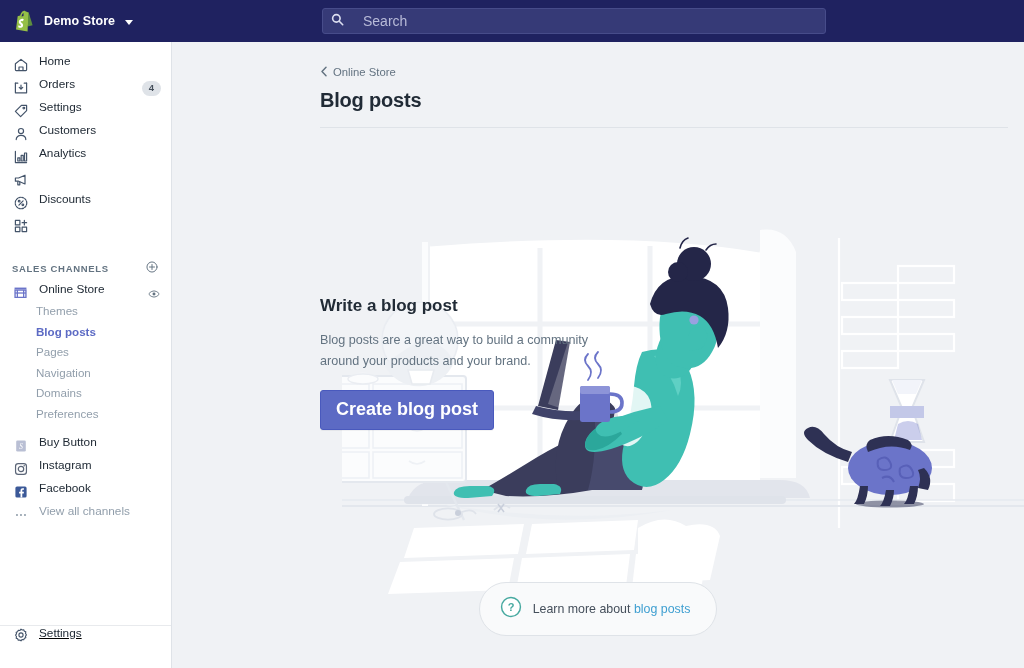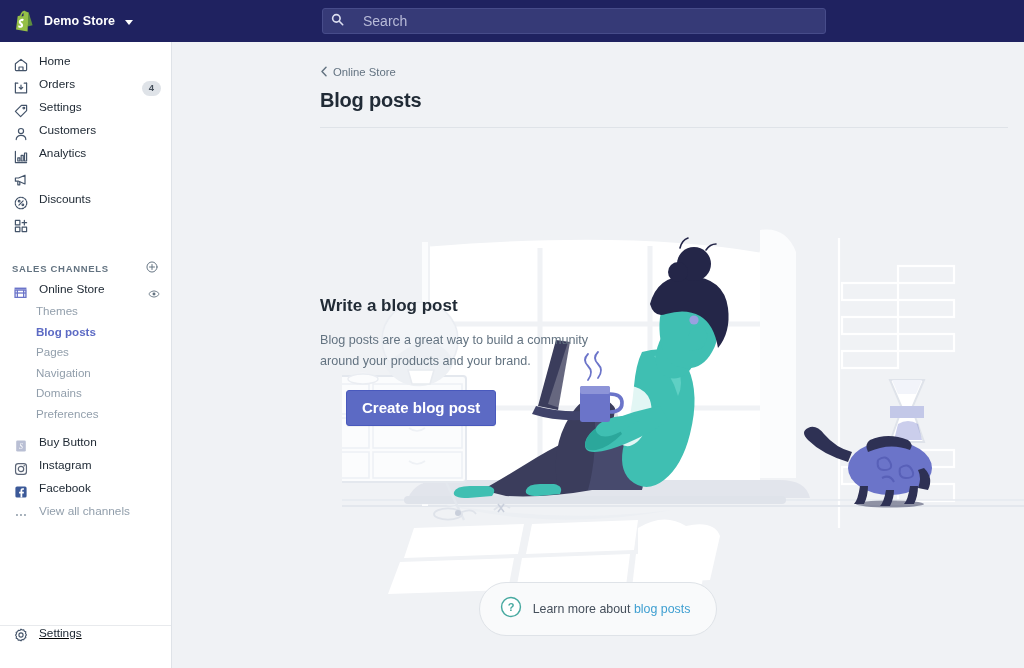--- a/index.html
+++ b/index.html
@@ -150,26 +150,25 @@
   }
   .es-body {
     font-size: 12.6px; color: #637381; line-height: 21px;
     margin-bottom: 18px;
   }
   .primary-btn {
     display: inline-block;
     background: #5c6ac4;
     border: 1px solid #4959bd;
     border-radius: 3px;
-    color: #ffffff; font-size: 15px; font-weight: bold;
+    color: #ffffff; font-size: 18px; font-weight: bold;
     padding: 8px 15px 9px;
     cursor: pointer;
     box-shadow: 0 1px 0 rgba(22,29,37,.05);
     font-family: "Liberation Sans", sans-serif;
-    margin-left: 26px;
   }
   .illus {
     position: absolute; left: 170px; top: 100px;
     width: 682px; height: 390px;
   }
 
   .help-bar {
     position: absolute; left: 0; top: 540px;
     width: 852px; display: flex; justify-content: center;
   }

